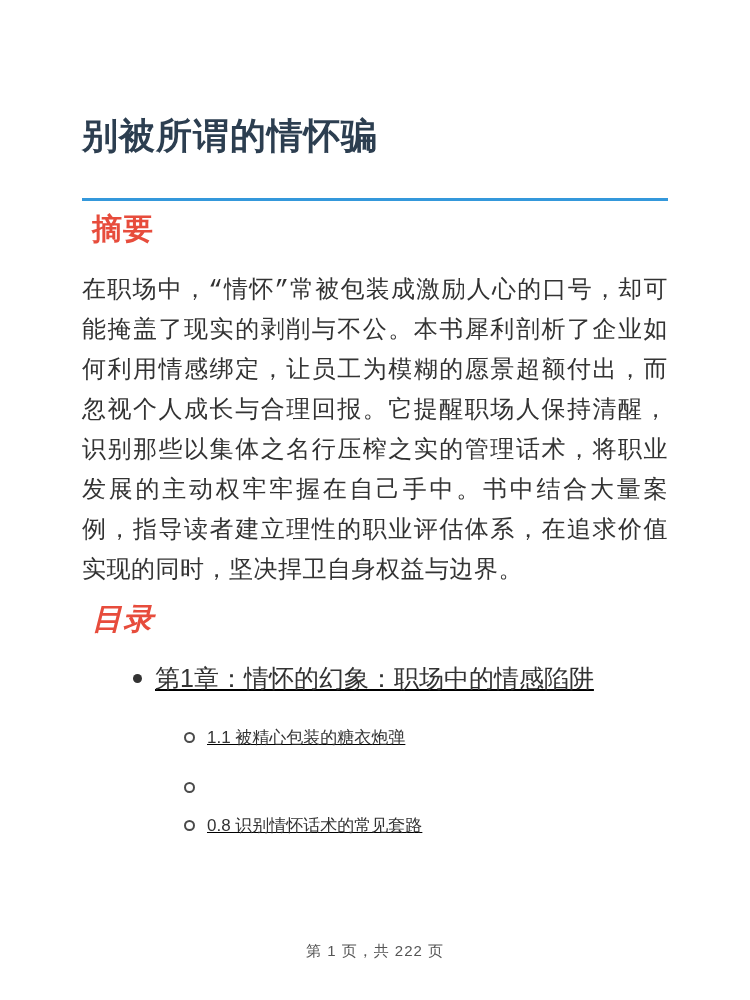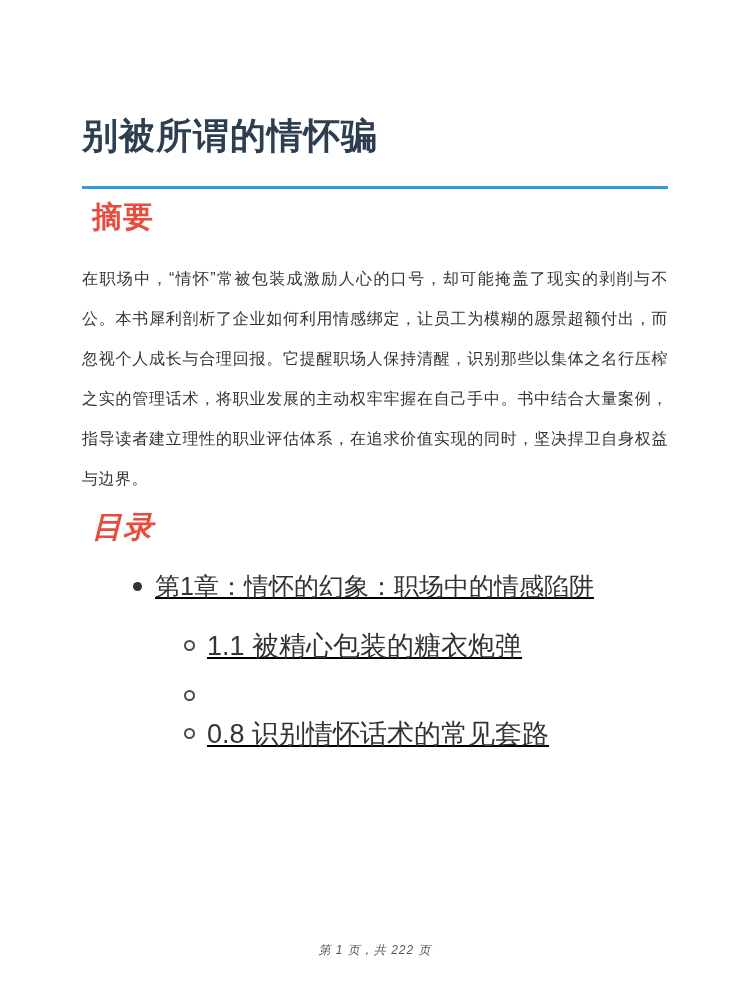--- a/index.html
+++ b/index.html
@@ -16,21 +16,21 @@
   .page {
     position: relative;
     width: 750px;
     height: 1000px;
     box-sizing: border-box;
     padding: 0 82px;
     background: #ffffff;
   }
   .title-block {
     padding-top: 114px;
-    padding-bottom: 28px;
+    padding-bottom: 40px;
     border-bottom: 3px solid var(--accent-line-color, #3498db);
   }
   h1.doc-title {
     margin: 0;
     font-size: 36px;
     line-height: 44px;
     font-weight: bold;
     color: var(--title-color, #2c3e50);
     letter-spacing: 1px;
   }
@@ -38,25 +38,26 @@
     margin: 10px;
     font-size: 30px;
     line-height: 36px;
     font-weight: bold;
     color: var(--section-heading-color, #e74c3c);
     letter-spacing: 1px;
   }
   .abstract-heading { margin-top: 40px; }
   p.abstract-body {
     margin: 24px 0 0 0;
-    font-size: 16px;
+    font-size: 24px;
     line-height: 40px;
     color: var(--body-color, #333333);
     text-align: justify;
     letter-spacing: 0.5px;
+    font-family: Liberation Mono, monospace;
   }
   .toc-heading { margin-top: 30px; font-style: italic; }
   .toc-list {
     margin: 18px;
     padding: 0;
     list-style: none;
     text-decoration: underline;
   }
   .toc-chapter {
     display: flex;
@@ -73,44 +74,43 @@
     height: 9px;
     border-radius: 50%;
     background: var(--body-color, #333333);
     margin: 13px 13px 0 0;
   }
   .toc-subitem {
     display: flex;
     align-items: flex-start;
     margin-top: 16px;
     padding-left: 84px;
-    font-size: 27px;
+    font-size: 17px;
     line-height: 34px;
     color: var(--body-color, #333333);
   }
   .toc-subitem.first { margin-top: 26px; }
   .bullet-hollow {
     flex: 0 0 auto;
     width: 7px;
     height: 7px;
     border: 2px solid #4a4a4a;
     border-radius: 50%;
     background: transparent;
     margin: 11px 12px 0 0;
   }
   .page-footer {
     position: absolute;
     left: 0;
     right: 0;
     top: 942px;
     text-align: center;
-    font-size: 12px;
+    font-size: 15px;
     color: var(--footer-color, #555555);
     letter-spacing: 1px;
-    font-style: italic;
   }
 </style>
 </head>
 <body>
 
 <div class="page">
 
   <div class="title-block">
     <h1 class="doc-title">别被所谓的情怀骗</h1>
   </div>

